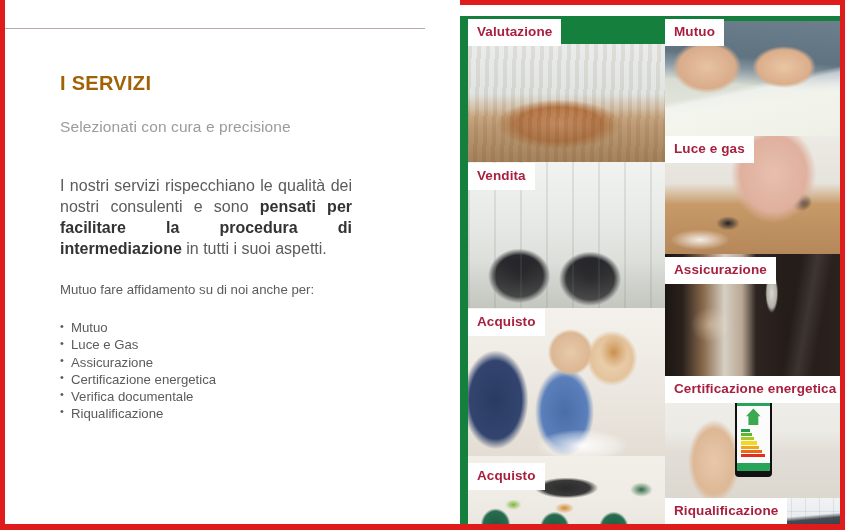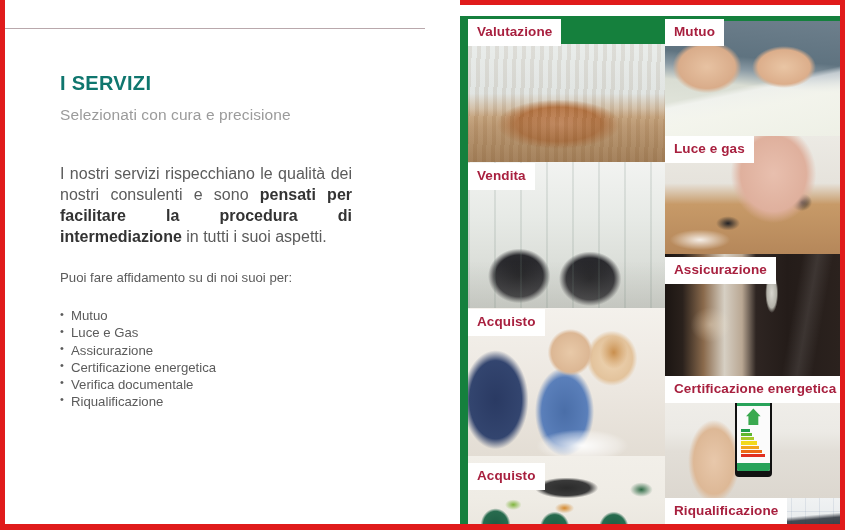--- a/index.html
+++ b/index.html
@@ -62,32 +62,32 @@
   }
 
   .content {
     position: absolute;
     left: 55px;
     top: 72px;
     width: 305px;
   }
 
   .title {
-    color: #0f766e;
+    color: #a16207;
     font-size: 20px;
     font-weight: bold;
     letter-spacing: 0.3px;
     line-height: 1.1;
   }
 
   .subtitle {
     color: #9b9b9b;
     font-size: 15.5px;
     font-weight: normal;
-    margin-top: 12px;
+    margin-top: 24px;
     line-height: 1.2;
     letter-spacing: 0.1px;
   }
 
   .para {
     color: #5b5b5b;
     font-size: 16px;
     line-height: 1.33;
     margin-top: 38px;
     text-align: justify;
@@ -349,21 +349,21 @@
     <div class="hairline"></div>
 
     <div class="content">
 
       <div class="title">I SERVIZI</div>
 
       <div class="subtitle">Selezionati con cura e precisione</div>
 
       <p class="para"><span>I nostri servizi rispecchiano le qualità dei nostri consulenti e sono </span><b>pensati per facilitare la procedura di intermediazione</b><span> in tutti i suoi aspetti.</span></p>
 
-      <p class="lead">Puoi fare affidamento su di noi suoi per:</p>
+      <p class="lead">Mutuo fare affidamento su di noi anche per:</p>
 
       <ul class="bullets">
         <li>Mutuo</li>
         <li>Luce e Gas</li>
         <li>Assicurazione</li>
         <li>Certificazione energetica</li>
         <li>Verifica documentale</li>
         <li>Riqualificazione</li>
       </ul>
 

